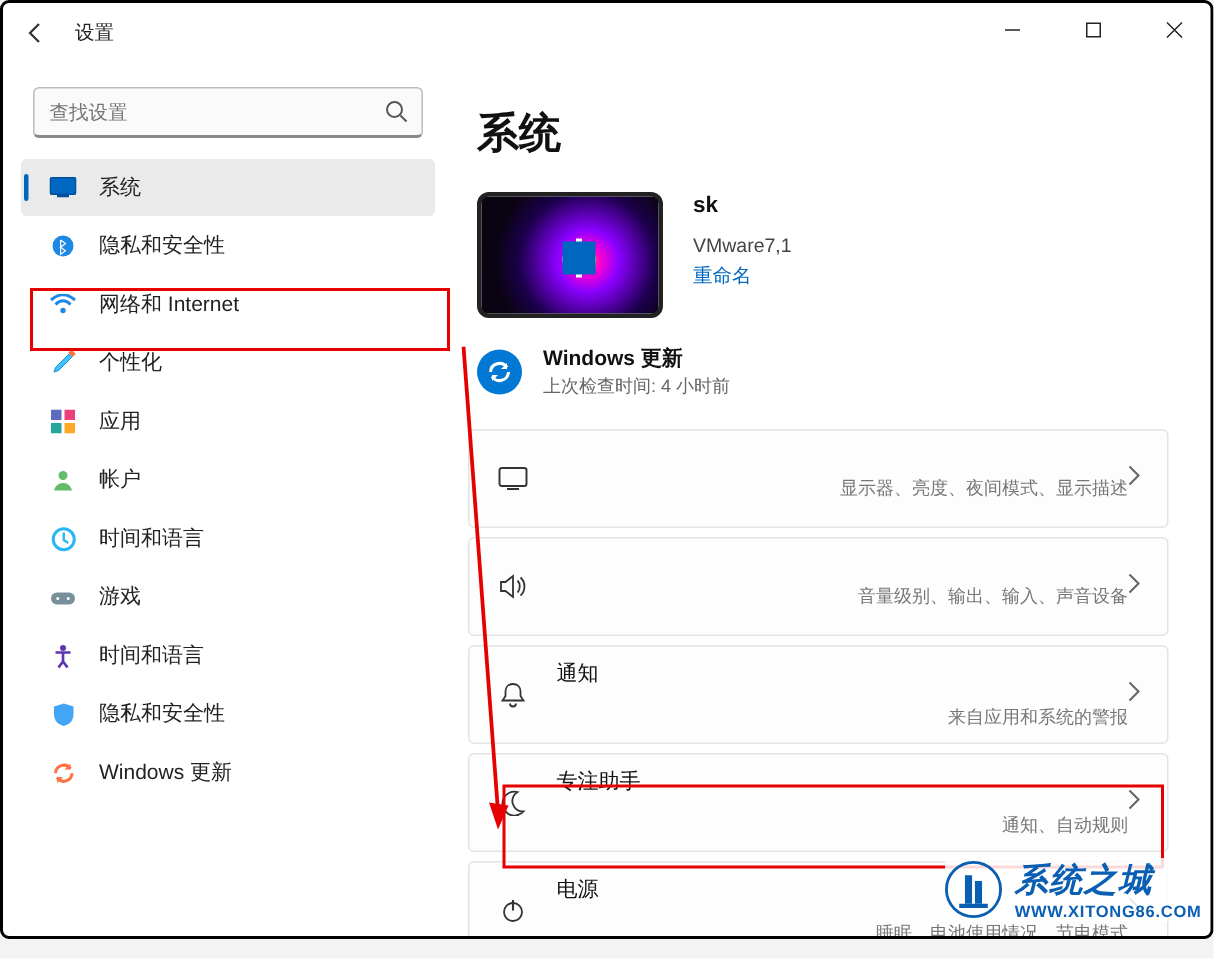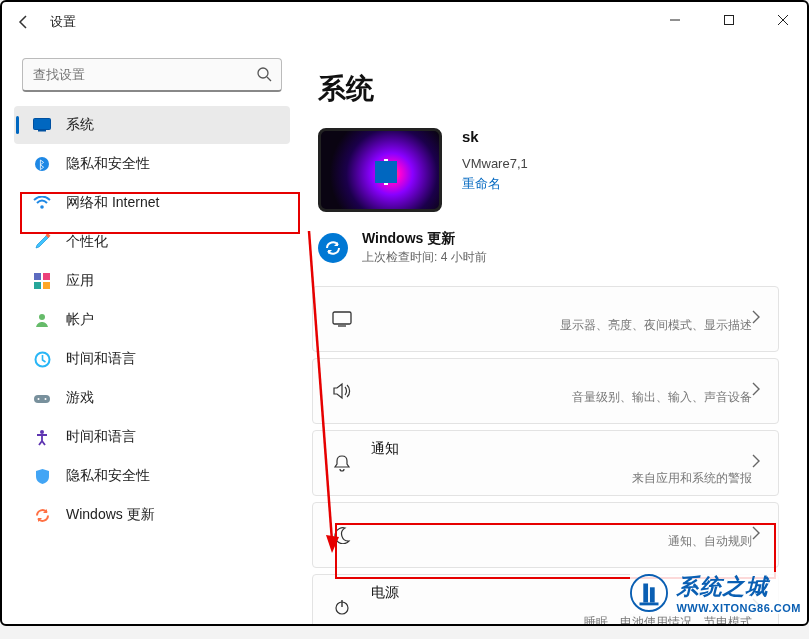--- a/index.html
+++ b/index.html
@@ -291,20 +291,21 @@
             </svg></div>
       </div>
 
       <div class="card">
         <div class="card-icon">
             <svg width="18" height="18" viewBox="0 0 18 18">
               <path d="M12 2a8 8 0 1 0 4 13 7 7 0 0 1-4-13z" stroke="#333" stroke-width="1.2" fill="none"></path>
             </svg>
           </div>
         <div class="card-body">
+          <div class="card-title">专注助手</div>
           <div class="card-sub">通知、自动规则</div>
         </div>
         <div class="card-chev"><svg width="8" height="14">
               <path d="M1 1l6 6-6 6" stroke="#666" stroke-width="1.4" fill="none"></path>
             </svg></div>
       </div>
 
       <div class="card" style="margin-top:2px;">
         <div class="card-icon">
             <svg width="18" height="18" viewBox="0 0 18 18">

